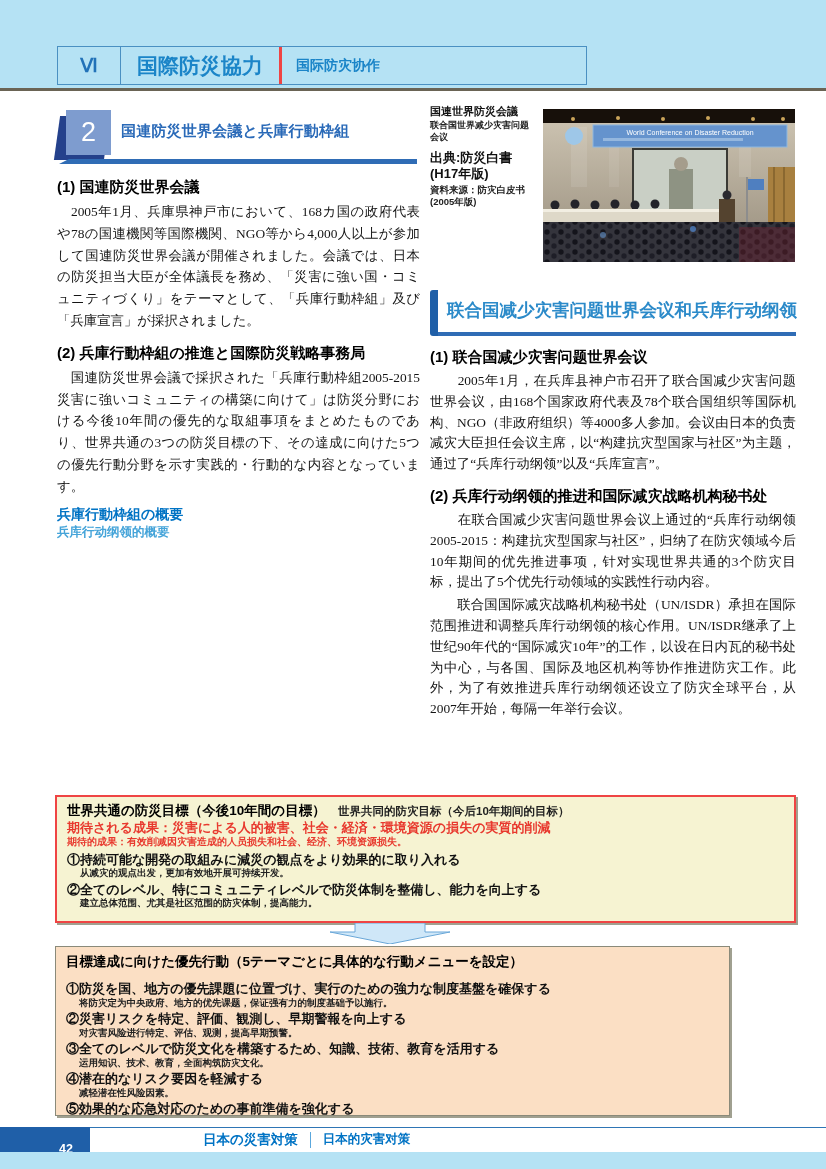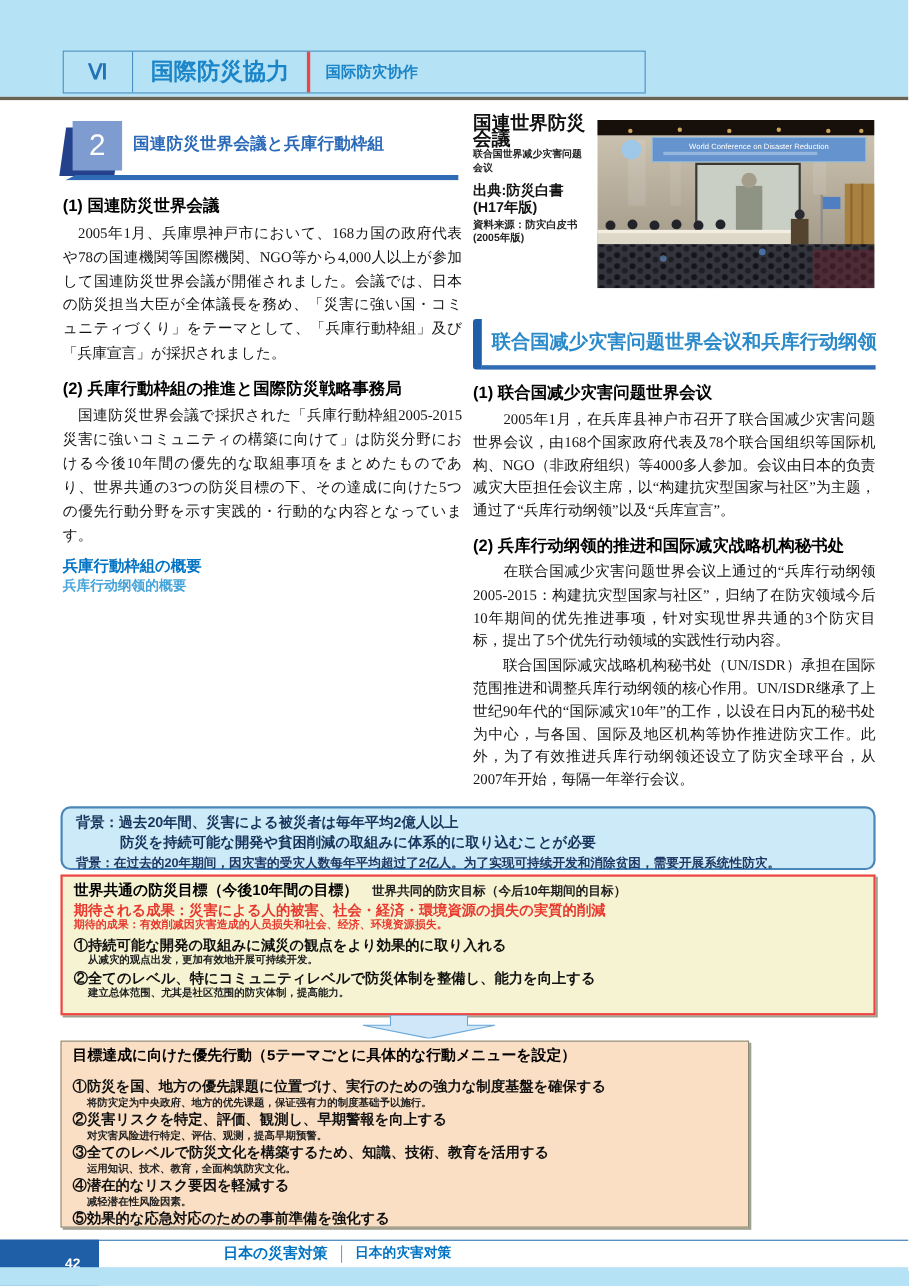--- a/index.html
+++ b/index.html
@@ -30,21 +30,21 @@
   .sub-head{font-size:15px;font-weight:bold;color:#000;margin:12px 0 4px;white-space:nowrap;}
   .jp-body{font-family:"Liberation Serif",serif;font-size:13.4px;line-height:21.8px;
            text-align:justify;margin:0 0 2px;}
   .cap-ja{margin-top:8px;font-size:14px;font-weight:bold;color:#0073c4;}
   .cap-zh{font-size:12.5px;font-weight:bold;color:#45a4d9;}
 
   
   .col-right{position:absolute;left:430px;top:104px;width:366px;}
   .photo-row{display:flex;gap:7px;height:160px;}
   .photo-captions{width:106px;flex:none;}
-  .pc1{font-size:17px;font-weight:bold;color:#111;line-height:15px;}
+  .pc1{font-size:11px;font-weight:bold;color:#111;line-height:15px;}
   .pc2{font-size:9px;font-weight:bold;color:#222;line-height:12px;margin-bottom:7px;}
   .pc3,.pc4{font-size:13px;font-weight:bold;color:#111;line-height:16px;}
   .pc5,.pc6{font-size:9.5px;font-weight:bold;color:#222;line-height:12px;}
   .pc5{margin-top:2px;}
   .photo-frame{flex:none;margin-top:5px;line-height:0;}
   .r-heading{position:relative;margin-top:26px;height:46px;}
   .r-vbar{position:absolute;left:0;top:0;width:8px;height:46px;background:#1f5fa8;border-radius:3px 0 0 3px;}
   .r-title{position:absolute;left:17px;top:0;font-size:17.5px;font-weight:bold;color:#2b8ac9;
            line-height:41px;white-space:nowrap;}
   .r-underline{position:absolute;left:8px;bottom:0;width:358px;height:4px;background:#2f6cb5;}
@@ -64,23 +64,23 @@
   .g-title-row{line-height:18px;}
   .g-title-ja{font-size:13.5px;font-weight:bold;color:#000;}
   .g-title-zh{font-size:11.5px;font-weight:bold;color:#222;margin-left:8px;}
   .g-result-ja{font-size:13px;font-weight:bold;color:#e8392e;line-height:16px;}
   .g-result-zh{font-size:10px;font-weight:bold;color:#e8392e;line-height:12.5px;}
   .item-ja{font-size:13px;font-weight:bold;color:#111;line-height:15.5px;margin-top:3px;}
   .item-zh{font-size:9.5px;font-weight:bold;color:#222;line-height:11.5px;padding-left:13px;}
 
   .arrow-wrap{position:absolute;left:330px;top:923px;width:120px;height:21px;line-height:0;}
 
-  .box-actions{position:absolute;left:55px;top:946px;width:626px;height:170px;box-sizing:border-box;
+  .box-actions{position:absolute;left:55px;top:946px;width:675px;height:170px;box-sizing:border-box;
                background:#fbdfc4;border:1px solid #8a8a7a;box-shadow:2px 2px 0 #a0a090;
-               padding:6px 10px;overflow:hidden;font-family:Liberation Mono, monospace;}
+               padding:6px 10px;overflow:hidden;}
   .a-title{font-size:13.5px;font-weight:bold;color:#000;line-height:17px;margin-bottom:11px;}
 
   
   .footer-rule{position:absolute;left:0;top:1127px;width:826px;height:1px;background:#2e75b5;}
   .pagenum-box{position:absolute;left:0;top:1127px;width:90px;height:43px;background:#1f5fa8;
                color:#fff;font-size:12.5px;font-weight:bold;display:flex;align-items:center;
                justify-content:flex-end;padding-right:17px;box-sizing:border-box;}
   .footer-labels{position:absolute;left:203px;top:1127px;height:25px;display:flex;align-items:center;gap:12px;}
   .fl-ja{font-size:13.5px;font-weight:bold;color:#0073c4;}
   .fl-divider{width:1px;height:16px;background:#5aa7dd;}
@@ -183,25 +183,20 @@
       <div class="r-title">联合国减少灾害问题世界会议和兵库行动纲领</div>
       <div class="r-underline"></div>
     </div>
     <div class="sub-head">(1) 联合国减少灾害问题世界会议</div>
     <p class="zh-body">　　2005年1月，在兵库县神户市召开了联合国减少灾害问题世界会议，由168个国家政府代表及78个联合国组织等国际机构、NGO（非政府组织）等4000多人参加。会议由日本的负责减灾大臣担任会议主席，以“构建抗灾型国家与社区”为主题，通过了“兵库行动纲领”以及“兵库宣言”。</p>
     <div class="sub-head">(2) 兵库行动纲领的推进和国际减灾战略机构秘书处</div>
     <p class="zh-body">　　在联合国减少灾害问题世界会议上通过的“兵库行动纲领2005-2015：构建抗灾型国家与社区”，归纳了在防灾领域今后10年期间的优先推进事项，针对实现世界共通的3个防灾目标，提出了5个优先行动领域的实践性行动内容。</p>
     <p class="zh-body">　　联合国国际减灾战略机构秘书处（UN/ISDR）承担在国际范围推进和调整兵库行动纲领的核心作用。UN/ISDR继承了上世纪90年代的“国际减灾10年”的工作，以设在日内瓦的秘书处为中心，与各国、国际及地区机构等协作推进防灾工作。此外，为了有效推进兵库行动纲领还设立了防灾全球平台，从2007年开始，每隔一年举行会议。</p>
   </div>
 
-  <div class="box-bg">
-    <div class="bg1">背景：過去20年間、災害による被災者は毎年平均2億人以上</div>
-    <div class="bg2">防災を持続可能な開発や貧困削減の取組みに体系的に取り込むことが必要</div>
-    <div class="bg3">背景：在过去的20年期间，因灾害的受灾人数每年平均超过了2亿人。为了实现可持续开发和消除贫困，需要开展系统性防灾。</div>
-  </div>
 
   <div class="box-goals">
     <div class="g-title-row">
       <span class="g-title-ja">世界共通の防災目標（今後10年間の目標）</span>
       <span class="g-title-zh">世界共同的防灾目标（今后10年期间的目标）</span>
     </div>
     <div class="g-result-ja">期待される成果：災害による人的被害、社会・経済・環境資源の損失の実質的削減</div>
     <div class="g-result-zh">期待的成果：有效削减因灾害造成的人员损失和社会、经济、环境资源损失。</div>
     <div>
       <div class="item-ja">①持続可能な開発の取組みに減災の観点をより効果的に取り入れる</div>

